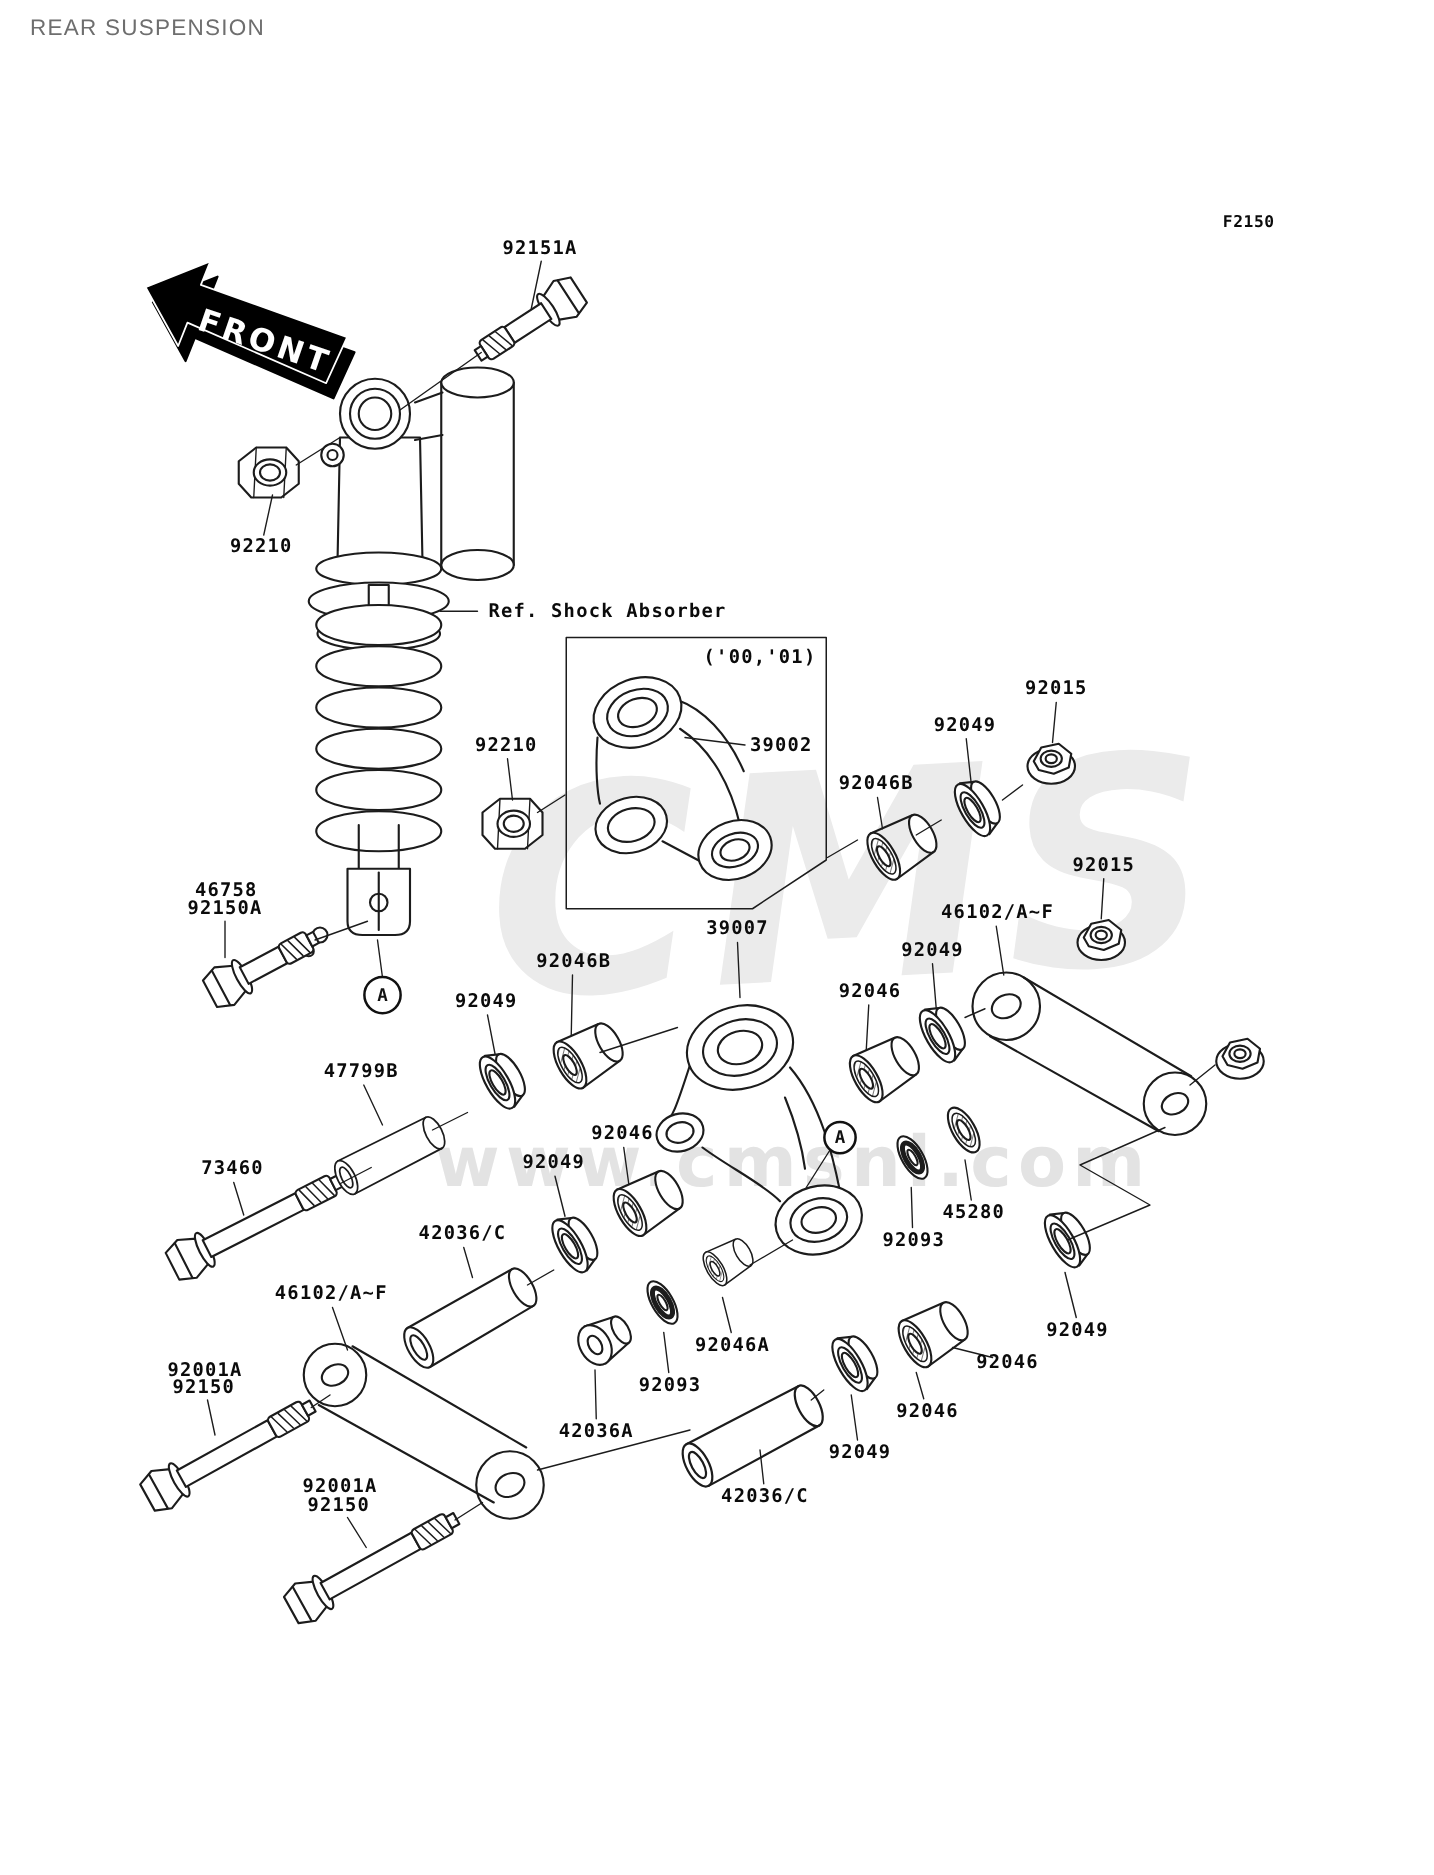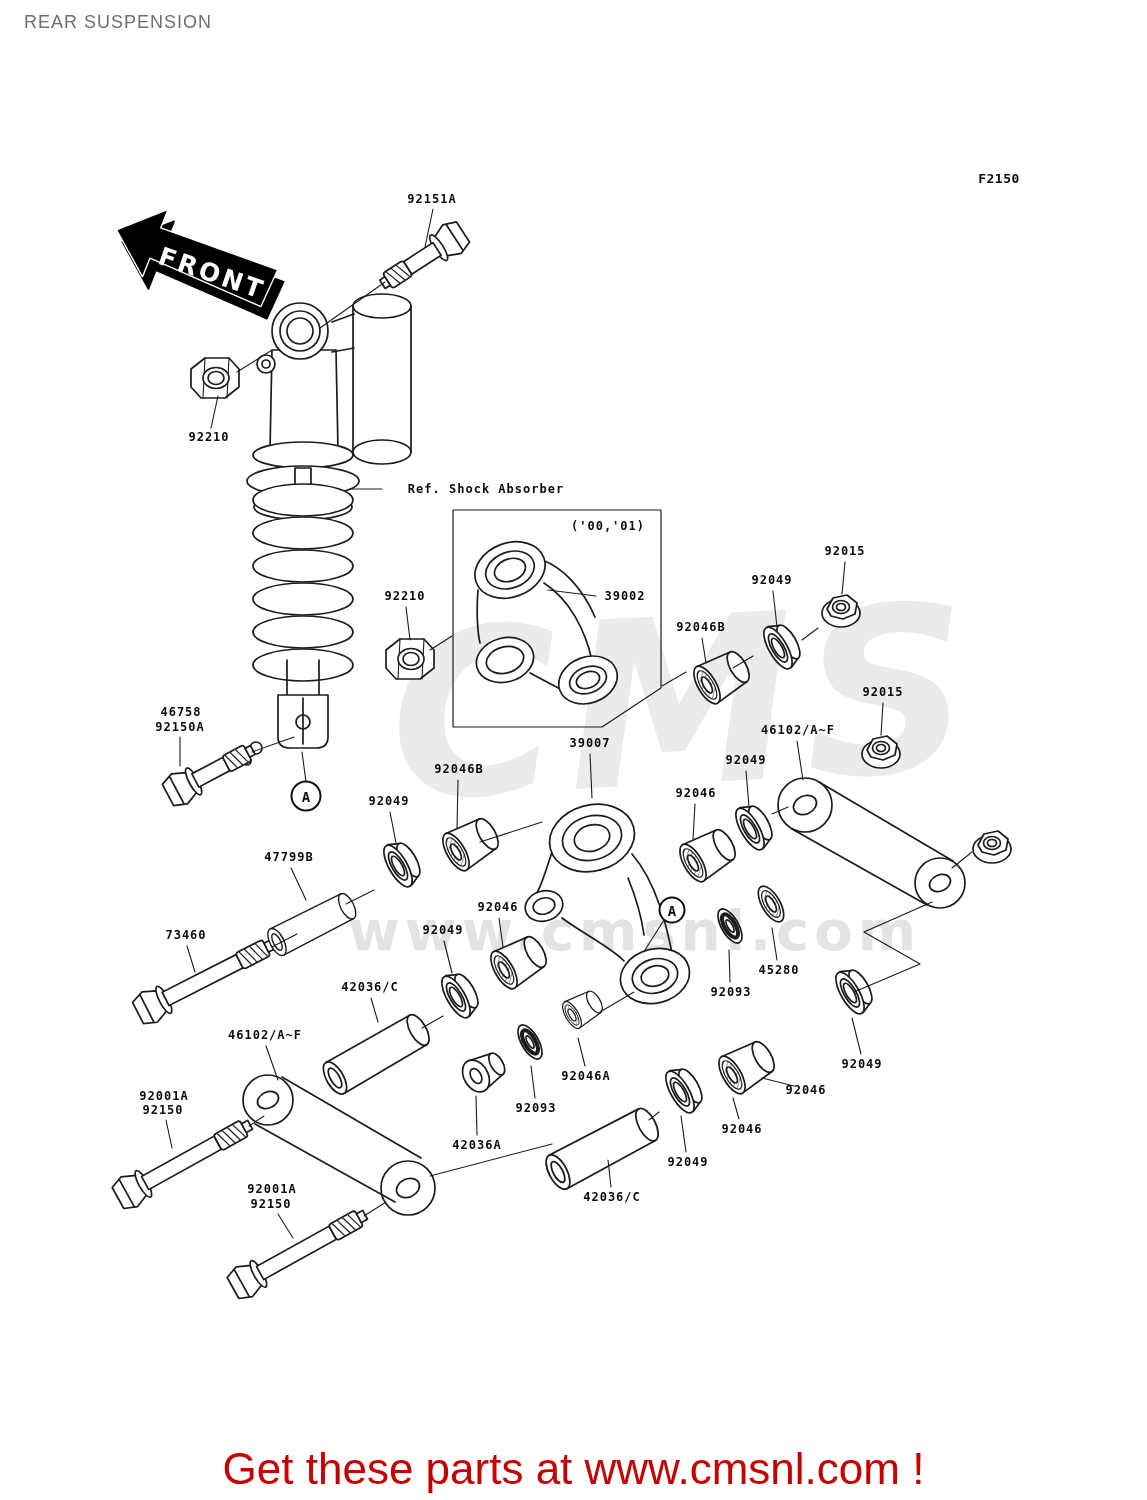--- a/index.html
+++ b/index.html
@@ -6,21 +6,21 @@
   #page{position:relative;width:1147px;height:1500px;background:#fff;overflow:hidden;
         font-family:"DejaVu Sans",sans-serif;}
   #art{position:absolute;left:0;top:0;z-index:1;}
   .wm{position:absolute;z-index:0;color:#e7e7e7;pointer-events:none;white-space:nowrap;}
   .wm-logo{left:390px;top:570px;font-size:230px;font-weight:bold;font-style:italic;
            letter-spacing:8px;color:#ebebeb;transform:rotate(-3deg);}
   .wm-url{left:348px;top:898px;font-size:56px;font-weight:bold;letter-spacing:5px;color:#e3e3e3;}
   .title{position:absolute;left:24px;top:12px;z-index:3;font-size:18px;color:#6e6e6e;
          letter-spacing:1px;font-family:"Liberation Sans",sans-serif;white-space:nowrap;}
   .lbl{position:absolute;z-index:3;transform:translate(-50%,-50%);
-       font-family:"DejaVu Sans Mono",monospace;font-weight:bold;font-size:12px;
+       font-family:"DejaVu Sans Mono",monospace;font-weight:bold;font-size:15px;
        letter-spacing:1px;color:#0b0b0b;white-space:nowrap;line-height:1;}
   .code{font-size:13px;letter-spacing:0.5px;margin-left:28px;}
   .marker{position:absolute;z-index:3;transform:translate(-50%,-50%);border:2px solid #111;
           border-radius:50%;display:flex;align-items:center;justify-content:center;
           font-family:"DejaVu Sans Mono",monospace;font-weight:bold;font-size:14px;color:#111;
           background:#fff;}
   .banner{position:absolute;left:0;right:0;top:1444px;z-index:3;text-align:center;
           font-family:"Liberation Sans",sans-serif;font-size:44px;color:#c50000;}
   svg text.front-txt{font-family:"DejaVu Sans",sans-serif;font-weight:bold;}
 </style>
@@ -314,14 +314,13 @@
   <div class="lbl" style="left:742px;top:1129px">92046</div>
   <div class="lbl" style="left:477px;top:1145px">42036A</div>
   <div class="lbl" style="left:688px;top:1162px">92049</div>
   <div class="lbl" style="left:612px;top:1197px">42036/C</div>
   <div class="lbl" style="left:272px;top:1189px">92001A</div>
   <div class="lbl" style="left:271px;top:1204px">92150</div>
 
   <div class="marker" style="left:306px;top:796px;width:27px;height:27px">A</div>
   <div class="marker" style="left:672px;top:910px;width:23px;height:23px">A</div>
 
-  <div class="banner">Get these parts at www.cmsnl.com !</div>
 </div>
 
 </body></html>

